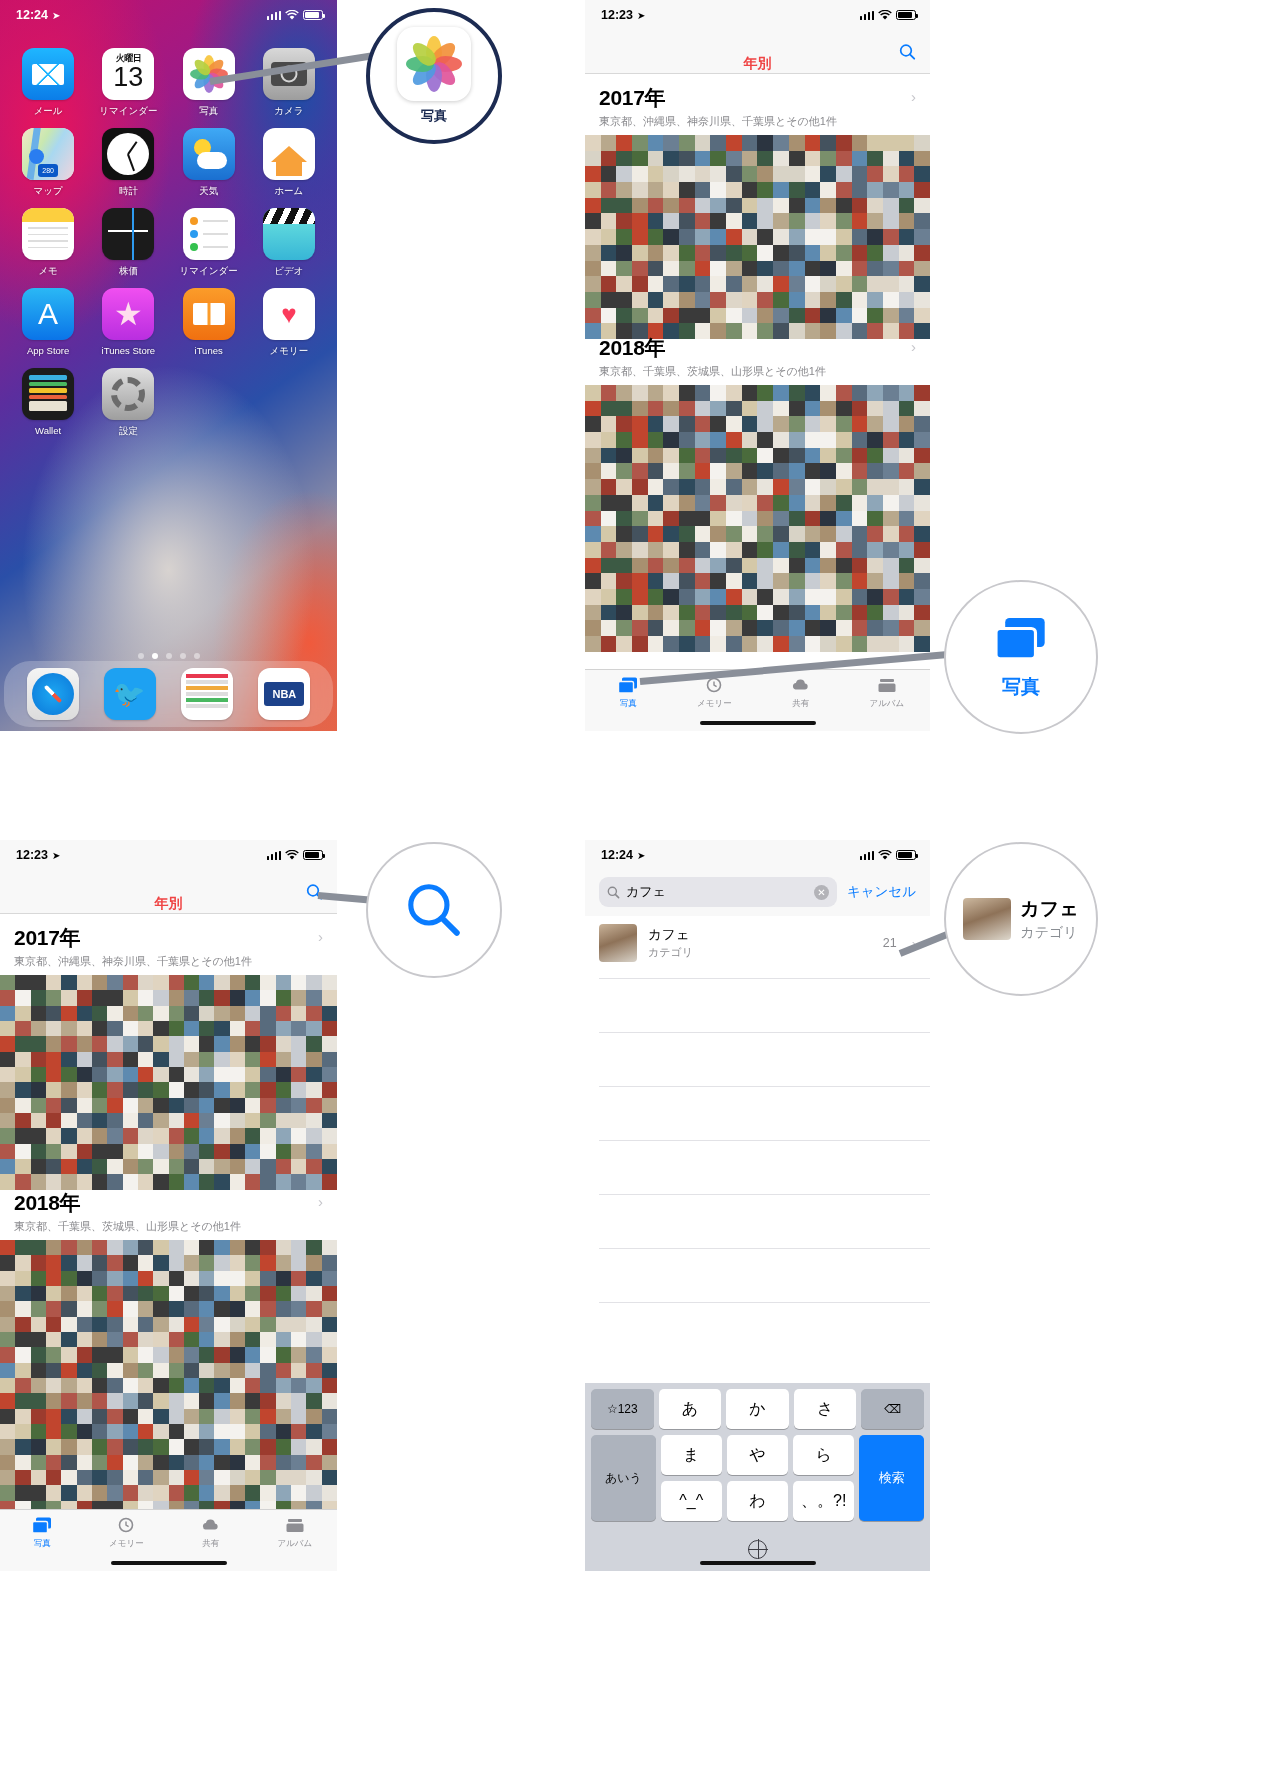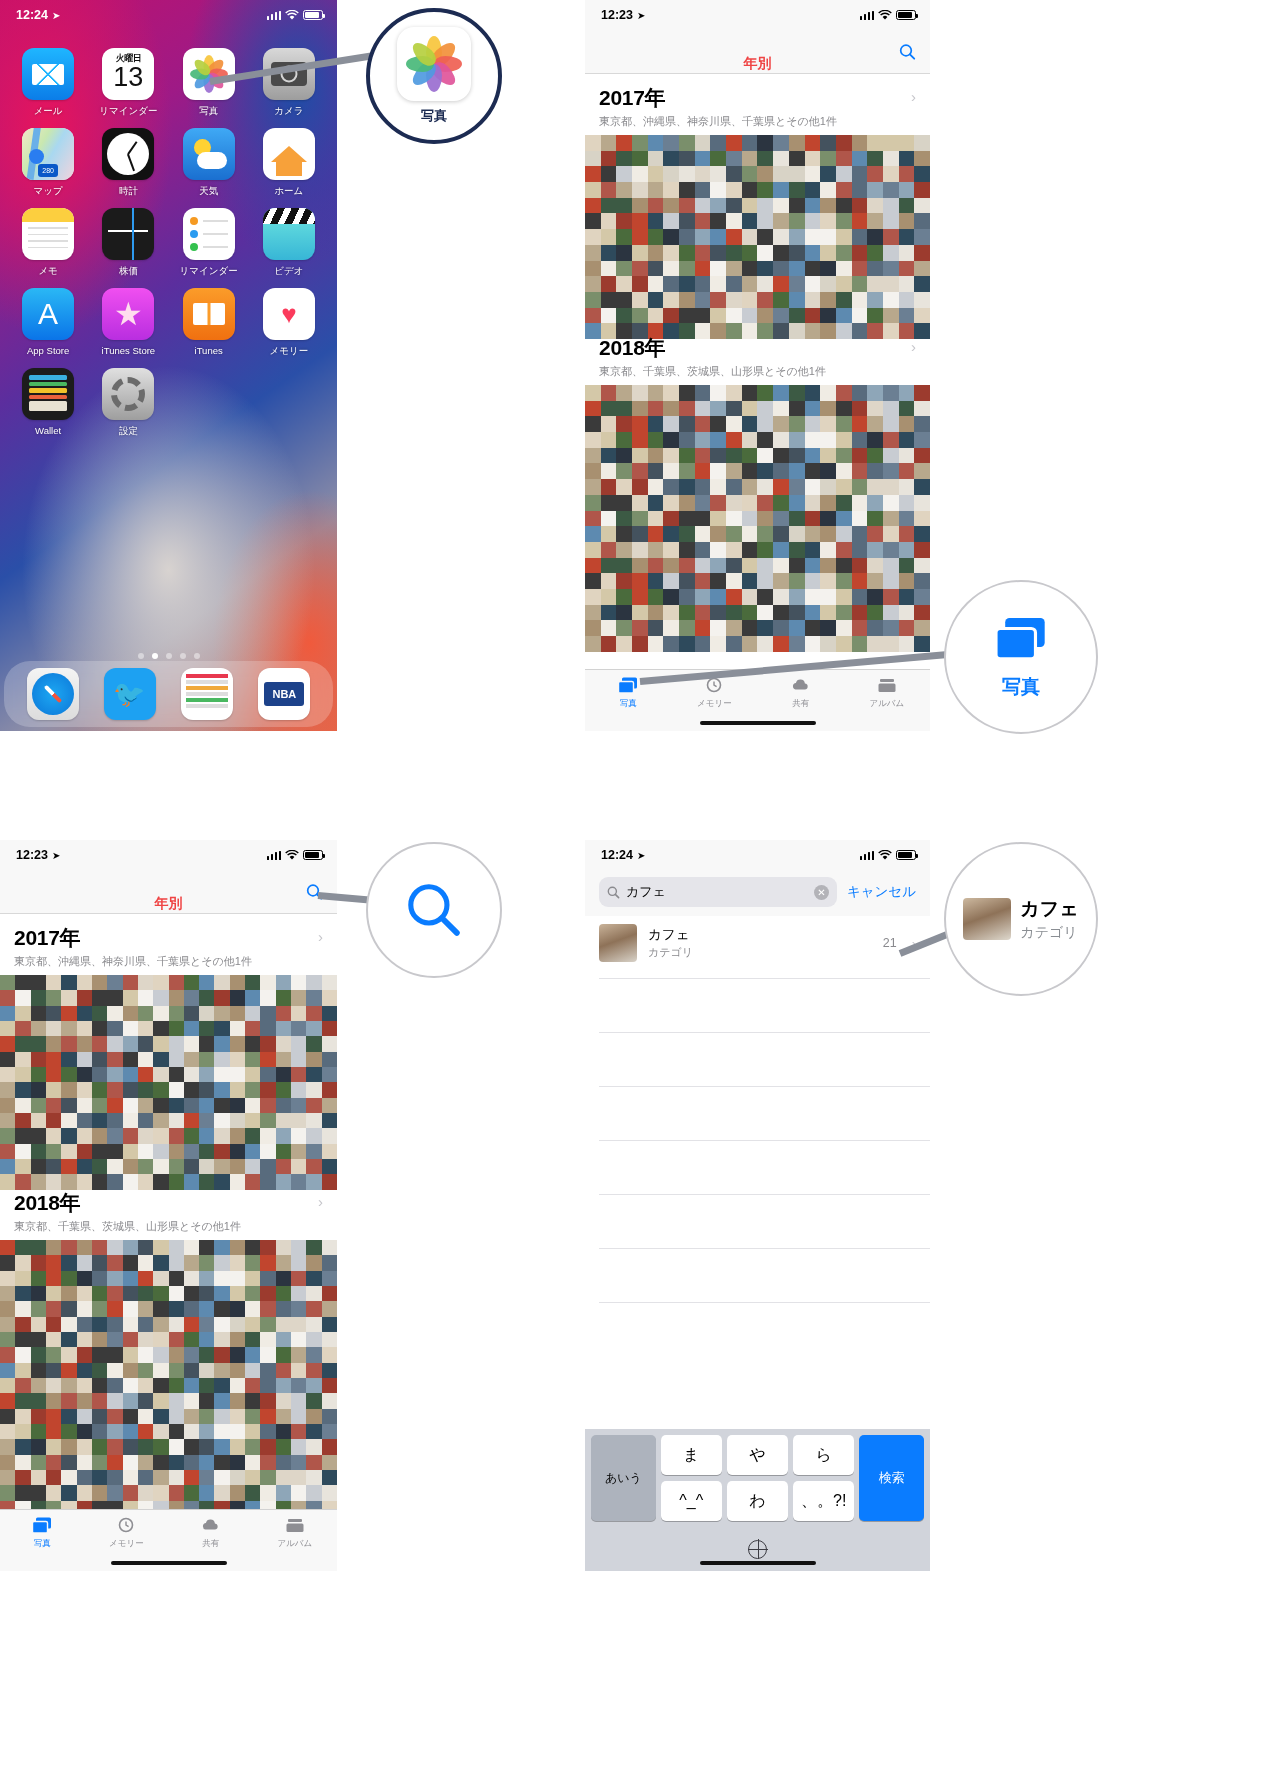--- a/index.html
+++ b/index.html
@@ -2016,20 +2016,27 @@
   <div class="empty-sep" style="margin-top:8px"></div>
   <div class="empty-sep" style="margin-top:53px"></div>
   <div class="empty-sep" style="margin-top:53px"></div>
   <div class="empty-sep" style="margin-top:53px"></div>
   <div class="empty-sep" style="margin-top:53px"></div>
   <div class="empty-sep" style="margin-top:53px"></div>
   <div class="empty-sep" style="margin-top:53px"></div>
 
   <div class="kb">
     <div class="kb-row">
+      <div class="key fn">☆123</div>
+      <div class="key">あ</div>
+      <div class="key">か</div>
+      <div class="key">さ</div>
+      <div class="key fn">⌫</div>
+    </div>
+    <div class="kb-row">
       <div class="key fn tall">あいう</div>
       <div style="flex:3;display:flex;flex-direction:column;gap:6px">
         <div style="display:flex;gap:5px">
           <div class="key">ま</div>
           <div class="key">や</div>
           <div class="key">ら</div>
         </div>
         <div style="display:flex;gap:5px">
           <div class="key">^_^</div>
           <div class="key">わ</div>

